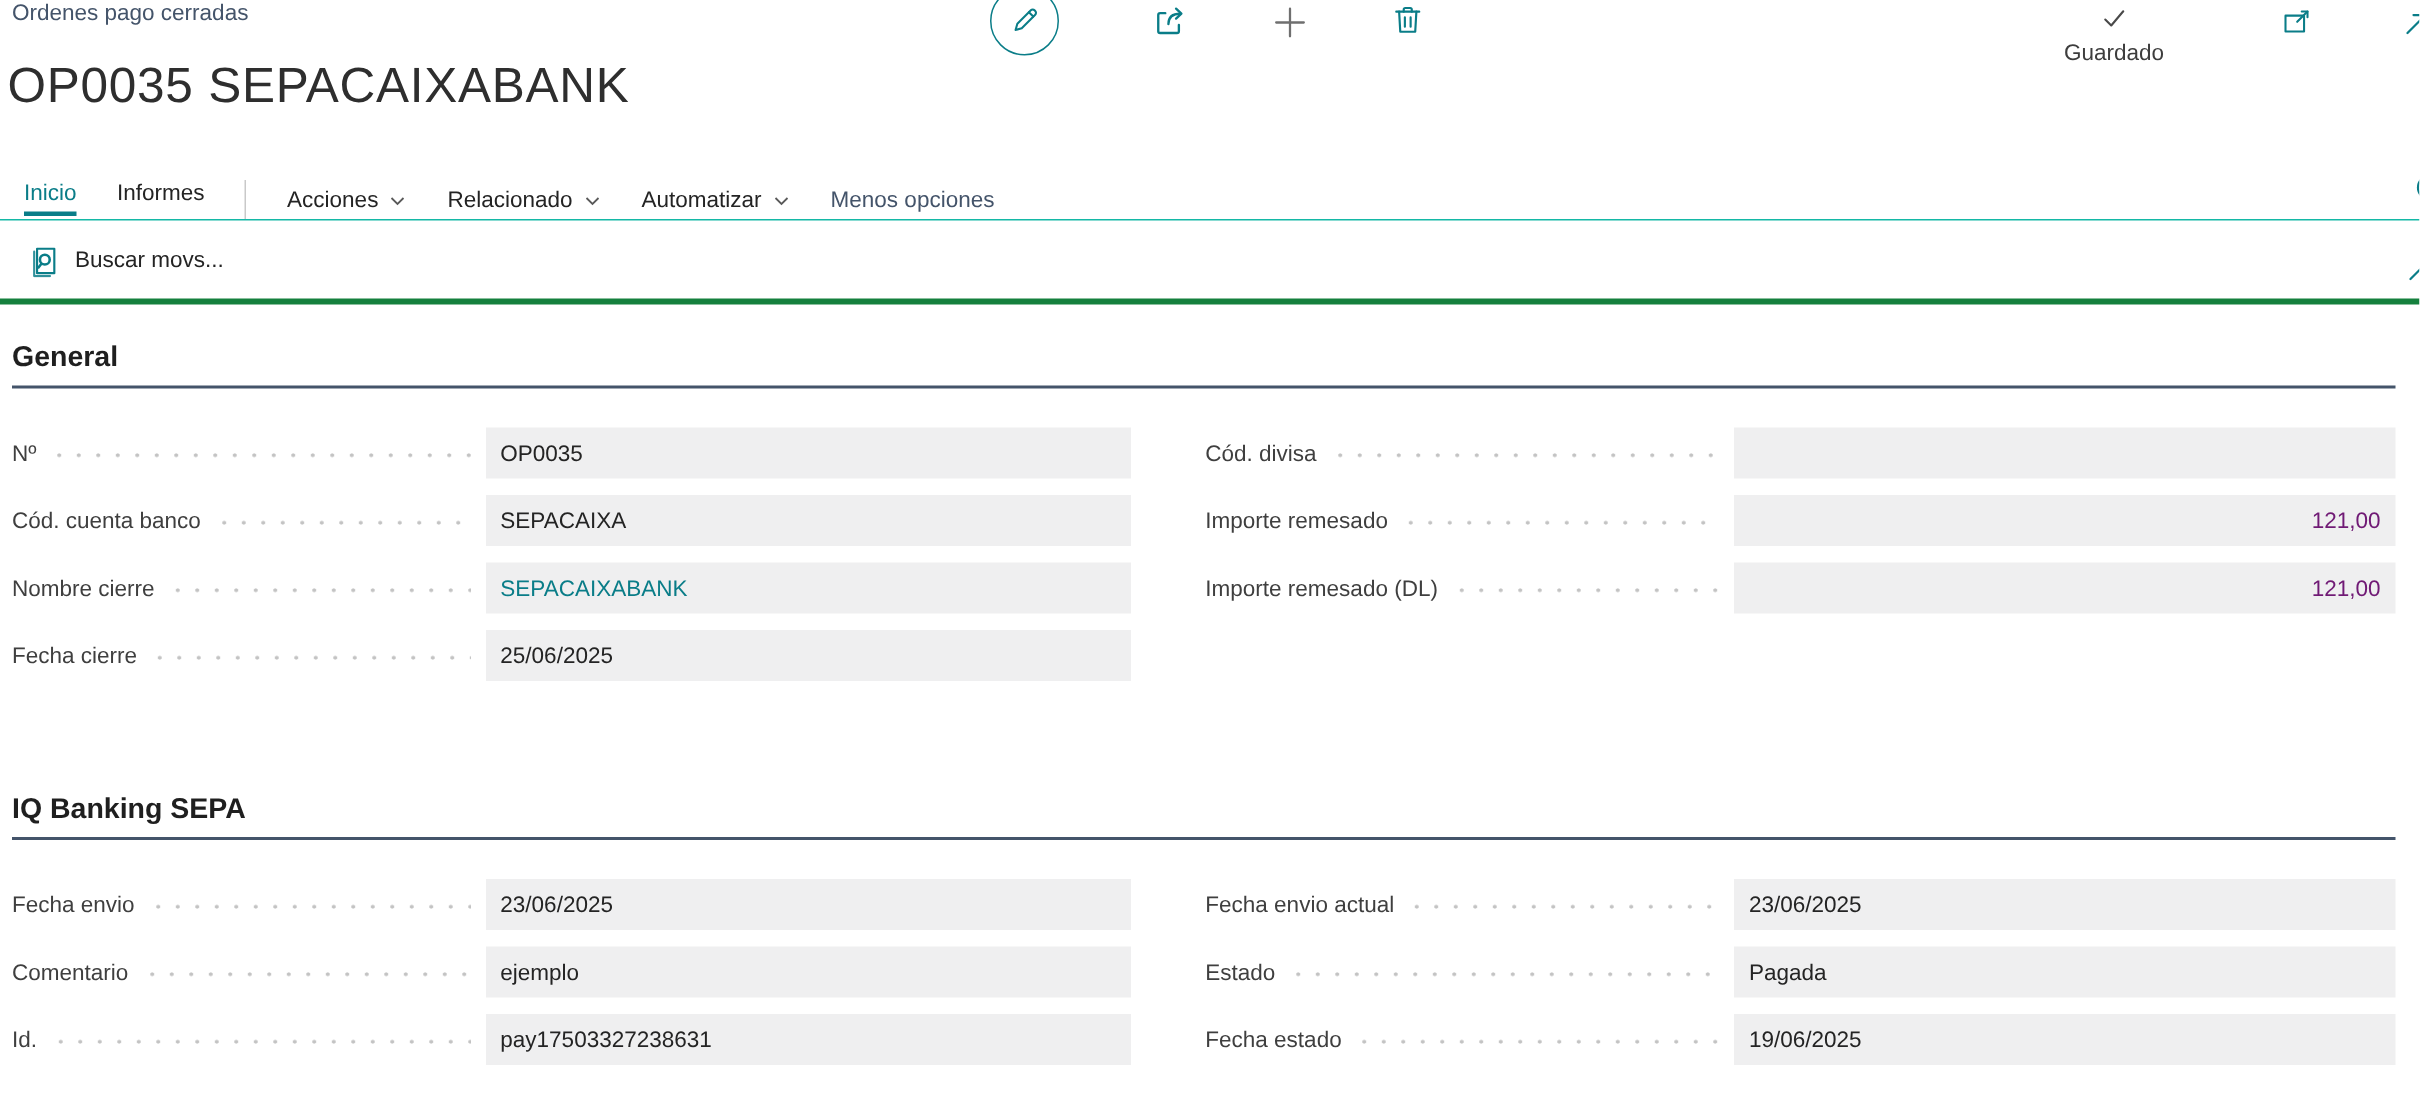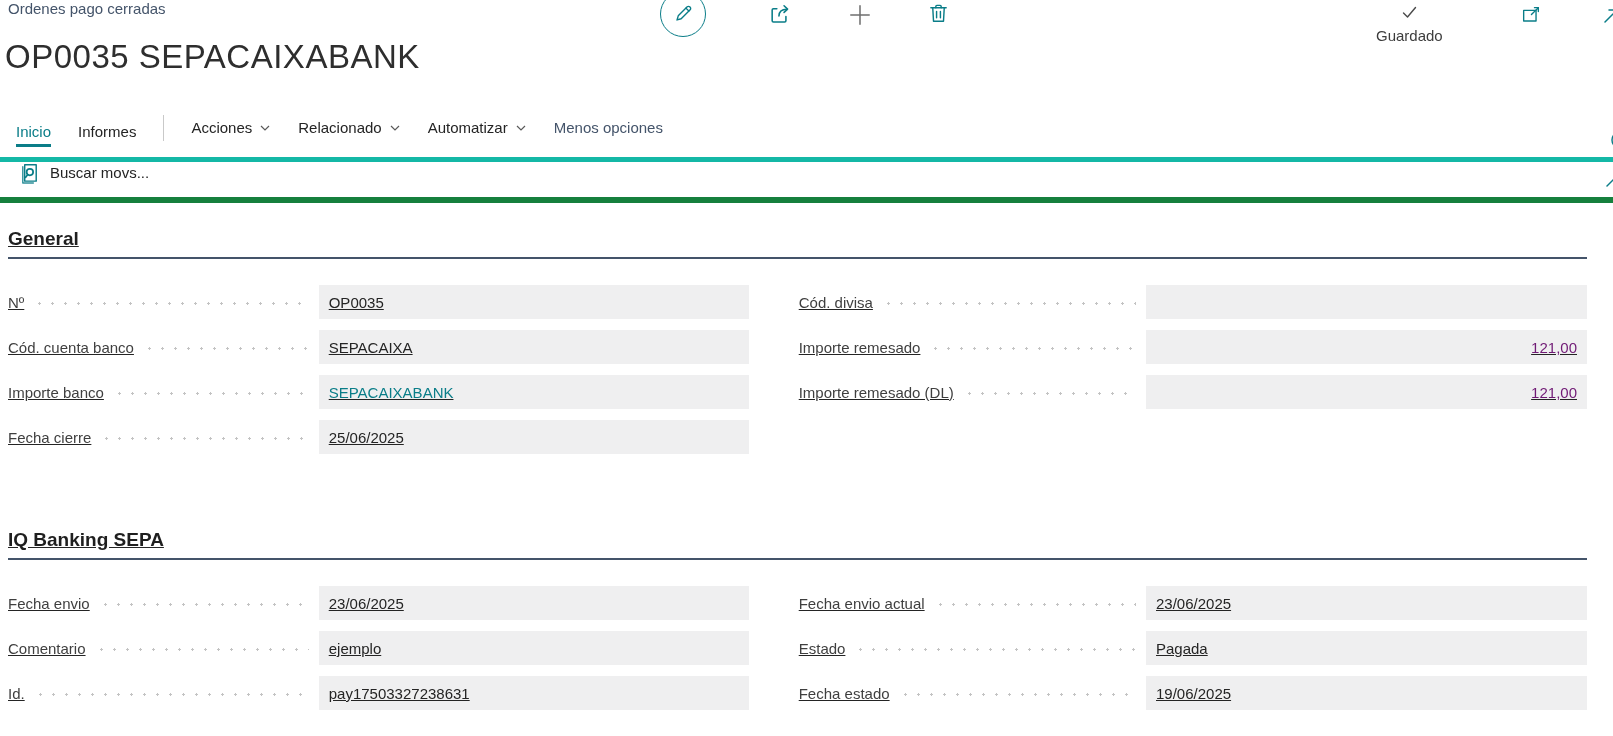--- a/index.html
+++ b/index.html
@@ -18,39 +18,39 @@
   .saved { position:absolute; left:1376px; top:4px; display:flex; align-items:center; gap:6px;
     font-size:15px; color:#3d3d3d;flex-direction:column; }
   .openwin { position:absolute; left:1518px; top:2px; }
   .clip { position:absolute; overflow:hidden; }
 
   
   .title { position:absolute; left:5px; top:38px; font-size:33px; font-weight:300;
     letter-spacing:.5px; color:#2e2e2e; white-space:nowrap; }
 
   
-  .menubar { position:absolute; top:119px; left:0; right:0; height:43px;
-    display:flex; align-items:flex-start; padding-left:16px; gap:27px;
-    border-bottom:5px solid #14b8a6; font-size:15px; }
+  .menubar { position:absolute; top:104px; left:0; right:0; height:43px;
+    display:flex; align-items:flex-end; padding-left:16px; gap:27px;
+    border-bottom:1px solid #14b8a6; font-size:15px; }
   .mtab { color:#242424; cursor:pointer; position:relative; padding:4px 0 9px 0; }
   .mtab.active { color:#0a7d88; }
   .mtab.active::after { content:""; position:absolute; left:0; right:0; bottom:2px;
     height:3px; background:#0a7d88; }
   .mdivider { width:1px; height:26px; background:#c9c9c9; margin-top:-4px; }
   .mdrop { display:flex; align-items:center; gap:7px; cursor:pointer; padding-bottom:4px; }
   .mmore { color:#44546a; cursor:pointer; padding-bottom:4px; }
 
   
   .actionbar { position:absolute; top:147px; left:0; right:0; height:56px;
     display:flex; align-items:center; padding-left:18px;
-    border-bottom:6px solid #15803d; }
+    border-bottom:4px solid #15803d; }
   .action-item { display:flex; align-items:center; gap:9px; font-size:15px; color:#242424; cursor:pointer; }
 
   
-  .content { position:absolute; top:203px; left:0; right:0; padding:25px 26px 0 8px;text-decoration:underline; }
+  .content { position:absolute; top:203px; left:0; right:0; padding:25px 16px 0 8px; }
   .section + .section { margin-top:64px; }
   .section-title { font-size:19px; font-weight:700; color:#1f1f1f;
     padding-bottom:7px; border-bottom:2px solid #44546a; cursor:pointer; }
   .cols { display:flex; gap:50px; margin-top:26px; }
   .col-left  { width:747px; }
   .col-right { width:795px; }
   .field-row { display:flex; align-items:center; height:34px; margin-bottom:11px; }
   .flabel { font-size:15px; color:#3f3f3f; white-space:nowrap; }
   .leader { flex:1; height:3px; margin:2px 10px 0 9px;
     background-image:radial-gradient(circle, #c3c3c3 1.1px, transparent 1.4px);
@@ -205,21 +205,21 @@
               </div>
             </div>
             <div class="field-row">
               <span class="flabel">Cód. cuenta banco</span>
               <span class="leader"></span>
               <div class="fbox">
                 <span>SEPACAIXA</span>
               </div>
             </div>
             <div class="field-row">
-              <span class="flabel">Importe banco</span>
+              <span class="flabel">Nombre cierre</span>
               <span class="leader"></span>
               <div class="fbox">
                 <span class="val-link">SEPACAIXABANK</span>
               </div>
             </div>
             <div class="field-row">
               <span class="flabel">Fecha cierre</span>
               <span class="leader"></span>
               <div class="fbox">
                 <span>25/06/2025</span>

